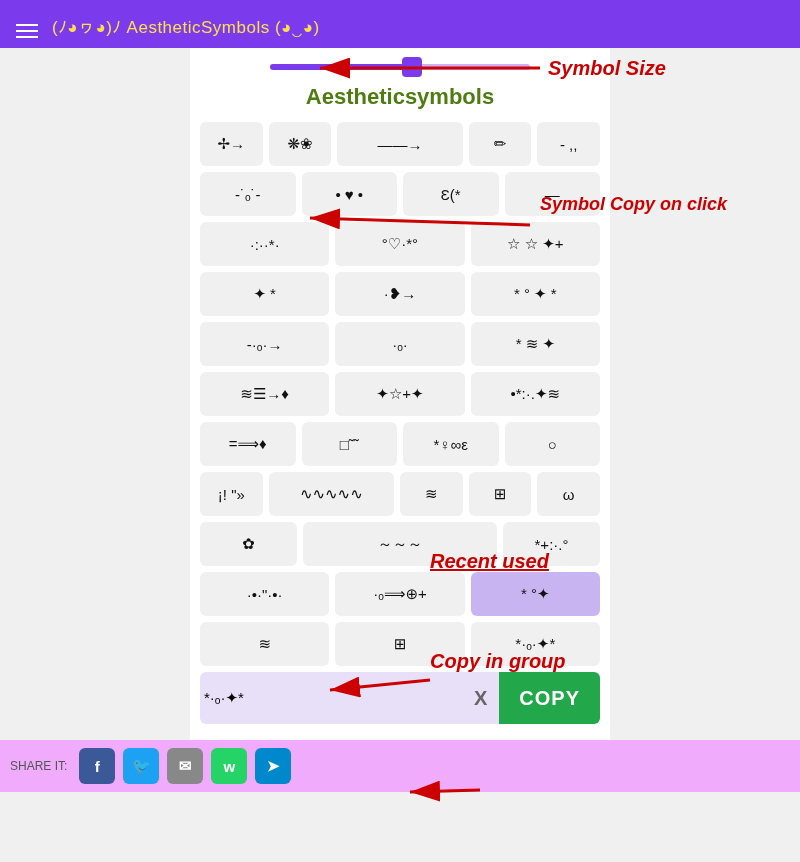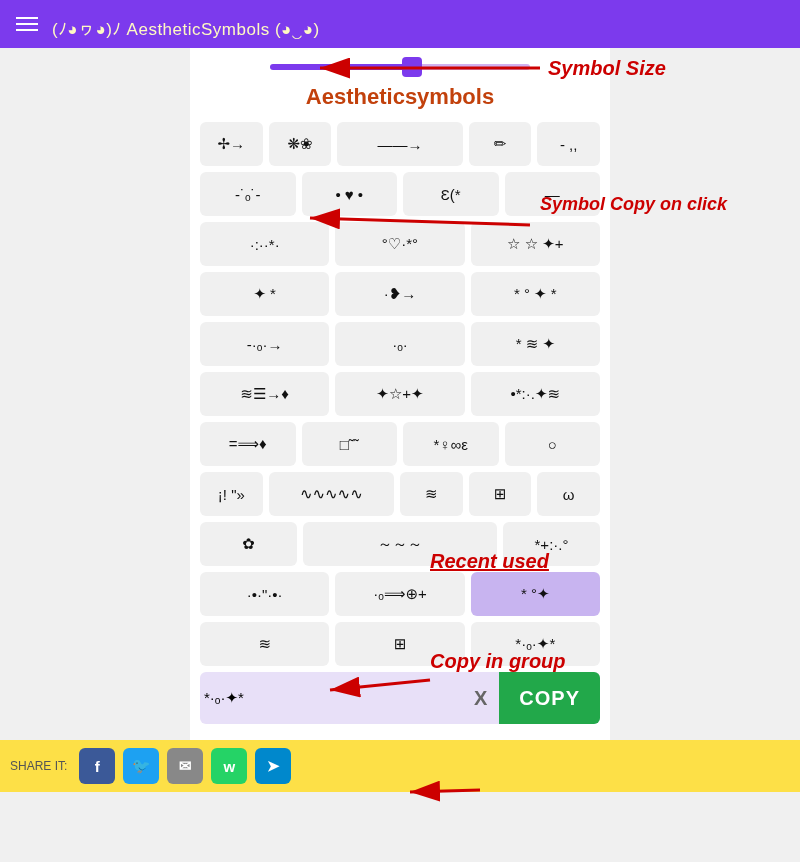--- a/index.html
+++ b/index.html
@@ -7,24 +7,24 @@
       font-family: Arial, sans-serif;
       background: #f0f0f0;
       width: 800px;
       min-height: 862px;
       position: relative;
     }
 
     
     .header {
       background: #7c3aed;
-      color: #fef9c3;
-      display: flex;
-      align-items: flex-start;
-      padding: 17px 16px;
+      color: #fde047;
+      display: flex;
+      align-items: flex-end;
+      padding: 10px 16px;
       height: 48px;
     }
     .header-menu {
       display: flex;
       flex-direction: column;
       gap: 4px;
       cursor: pointer;
       margin-right: 14px;
     }
     .header-menu span {
@@ -69,21 +69,21 @@
       border-radius: 4px;
       cursor: pointer;
     }
 
     
     .app-title {
       text-align: center;
       font-size: 22px;
       font-weight: bold;
       padding: 6px 0 12px;
-      color: #c2410c;
+      color: #4d7c0f;
     }
     .symbol-btn {
       background: #f0f0f0;
       border: none;
       border-radius: 6px;
       padding: 10px 6px;
       font-size: 15px;
       cursor: pointer;
       text-align: center;
       min-height: 44px;
@@ -142,21 +142,21 @@
       padding: 0 20px;
       font-size: 20px;
       font-weight: bold;
       cursor: pointer;
       height: 52px;
       letter-spacing: 1px;
     }
 
     
     .share-bar {
-      background: #fde047;
+      background: #f0abfc;
       display: flex;
       align-items: center;
       padding: 8px 10px;
       gap: 8px;
     }
     .share-label {
       font-size: 12px;
       color: #555;
       margin-right: 4px;
     }

